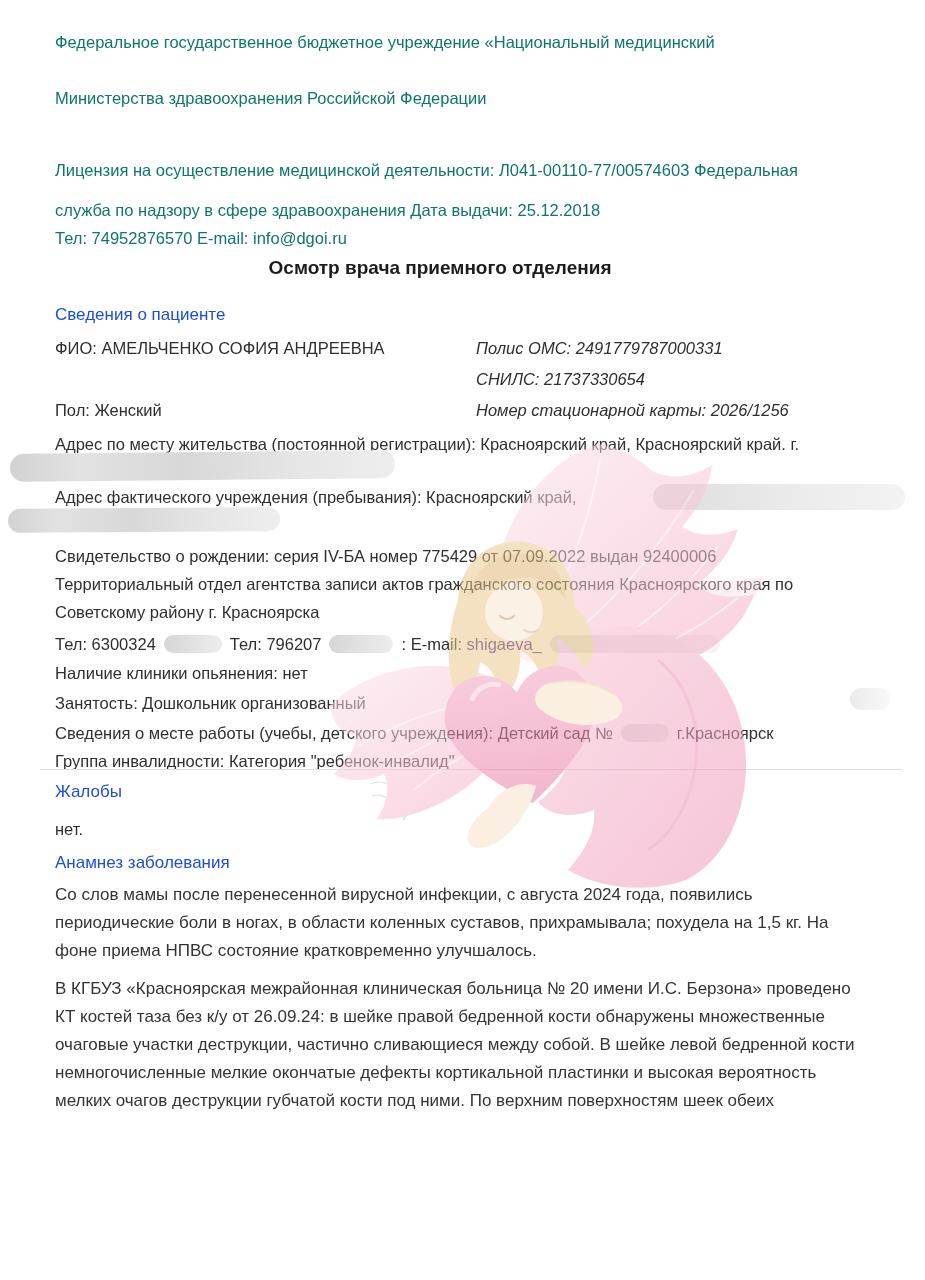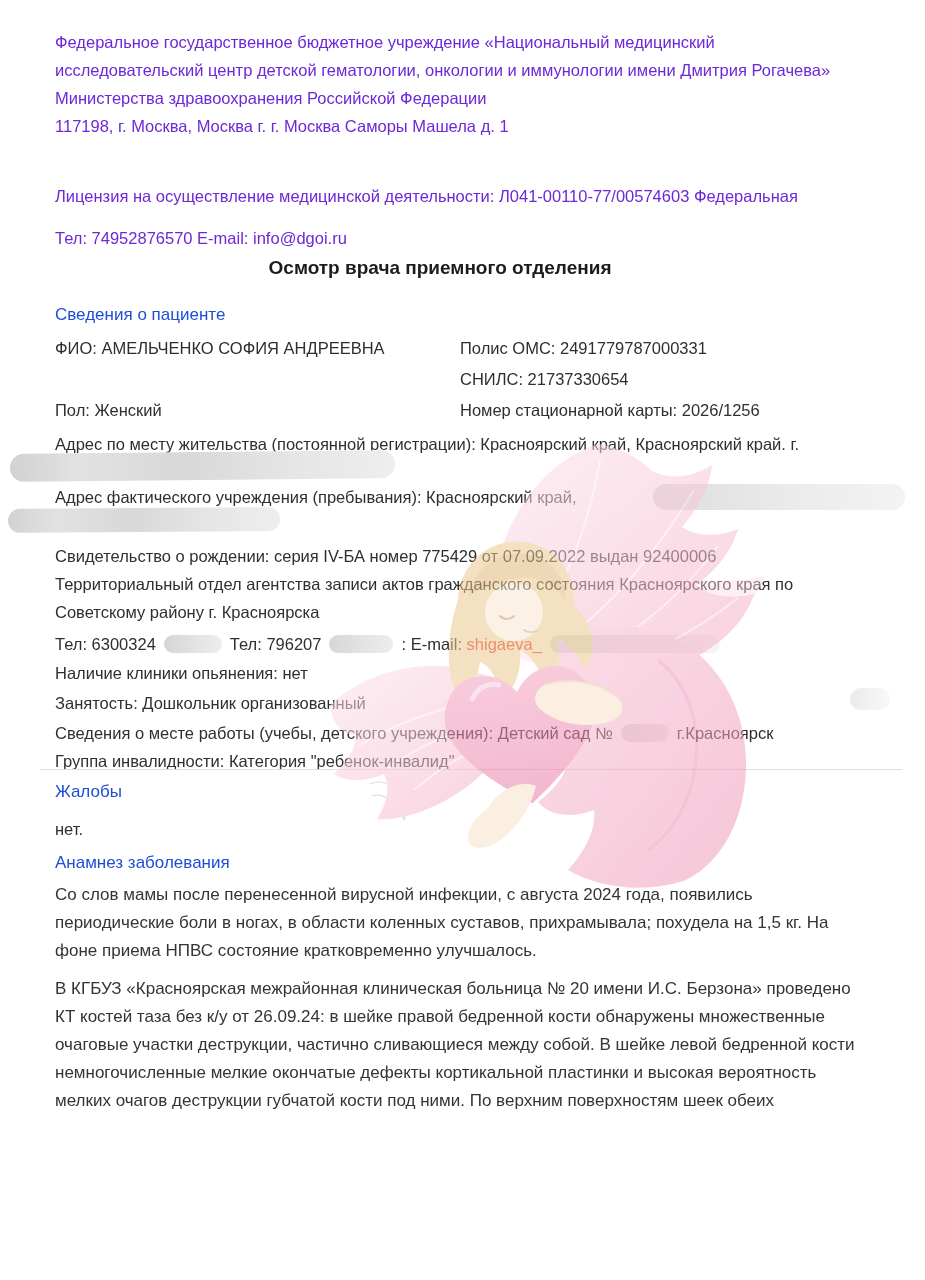--- a/index.html
+++ b/index.html
@@ -5,62 +5,61 @@
   html,body{margin:0;padding:0;background:#ffffff;}
   .doc{
     position:relative;width:925px;height:1280px;background:#ffffff;
     font-family:"Liberation Sans","DejaVu Sans",sans-serif;
     color:#2f2f2f;overflow:hidden;
   }
   .line{
     position:absolute;left:55px;white-space:nowrap;
     font-size:16.5px;line-height:22px;z-index:1;
   }
-  .hdr{color:#6d28d9;}
+  .hdr{color:#0f766e;}
   .doc-title{
     position:absolute;left:0;right:45px;text-align:center;
     font-weight:bold;font-size:19px;color:#1c1c1c;z-index:1;white-space:nowrap;
   }
   .section-h{color:#1d4ed8;font-size:17px;}
-  .rcol{left:460px;}
+  .rcol{left:476px;font-style:italic;}
   .anam{font-size:17px;color:#343434;text-align:right;}
   .divider{
     position:absolute;left:40px;width:862px;height:1px;
     background:#dedede;z-index:1;
   }
   
   .redact{
     position:absolute;border-radius:14px;z-index:2;
     background:linear-gradient(90deg,#d2d2d2 0%,#e2e2e2 18%,#d8d8d8 45%,#e6e6e6 75%,#eeeeee 100%);
   }
   .redact-soft{background:linear-gradient(90deg,#dddddd,#ececec 60%,#f3f3f3);}
   .ghost{
     position:absolute;background:#b9b9b9;opacity:.45;border-radius:2px;
   }
   .blob{
     display:inline-block;height:18px;border-radius:9px;vertical-align:-3px;
     background:linear-gradient(90deg,#d6d6d6,#e4e4e4 60%,#ededed);
     margin:0 8px;z-index:2;
   }
-  .email-val{color:#ef4444;}
+  .email-val{color:#4c1d95;}
   .watermark{
     position:absolute;left:318px;top:430px;width:452px;height:462px;
     opacity:.55;z-index:5;pointer-events:none;
   }
 </style>
 </head>
 <body>
 
 <div class="doc">
 
   <div class="line hdr" style="top:31px">Федеральное государственное бюджетное учреждение «Национальный медицинский</div>
-  <div class="line hdr" style="top:59px">исследовательский центр детской гематологии, онкологии и иммунологии имени Дмитрия Рогачева»</div>
   <div class="line hdr" style="top:87px">Министерства здравоохранения Российской Федерации</div>
-  <div class="line hdr" style="top:115px">117198, г. Москва, Москва г. г. Москва Саморы Машела д. 1</div>
-  <div class="line hdr" style="top:185px">Лицензия на осуществление медицинской деятельности: Л041-00110-77/00574603 Федеральная</div>
+  <div class="line hdr" style="top:159px">Лицензия на осуществление медицинской деятельности: Л041-00110-77/00574603 Федеральная</div>
+  <div class="line hdr" style="top:199px">служба по надзору в сфере здравоохранения Дата выдачи: 25.12.2018</div>
   <div class="line hdr" style="top:227px">Тел: 74952876570 E-mail: info@dgoi.ru</div>
 
   <div class="doc-title" style="top:257px">Осмотр врача приемного отделения</div>
 
   <div class="line section-h" style="top:304px">Сведения о пациенте</div>
 
   <div class="line" style="top:337px">ФИО: АМЕЛЬЧЕНКО СОФИЯ АНДРЕЕВНА</div>
   <div class="line rcol" style="top:337px">Полис ОМС: 2491779787000331</div>
   <div class="line rcol" style="top:368px">СНИЛС: 21737330654</div>
   <div class="line" style="top:399px">Пол: Женский</div>

